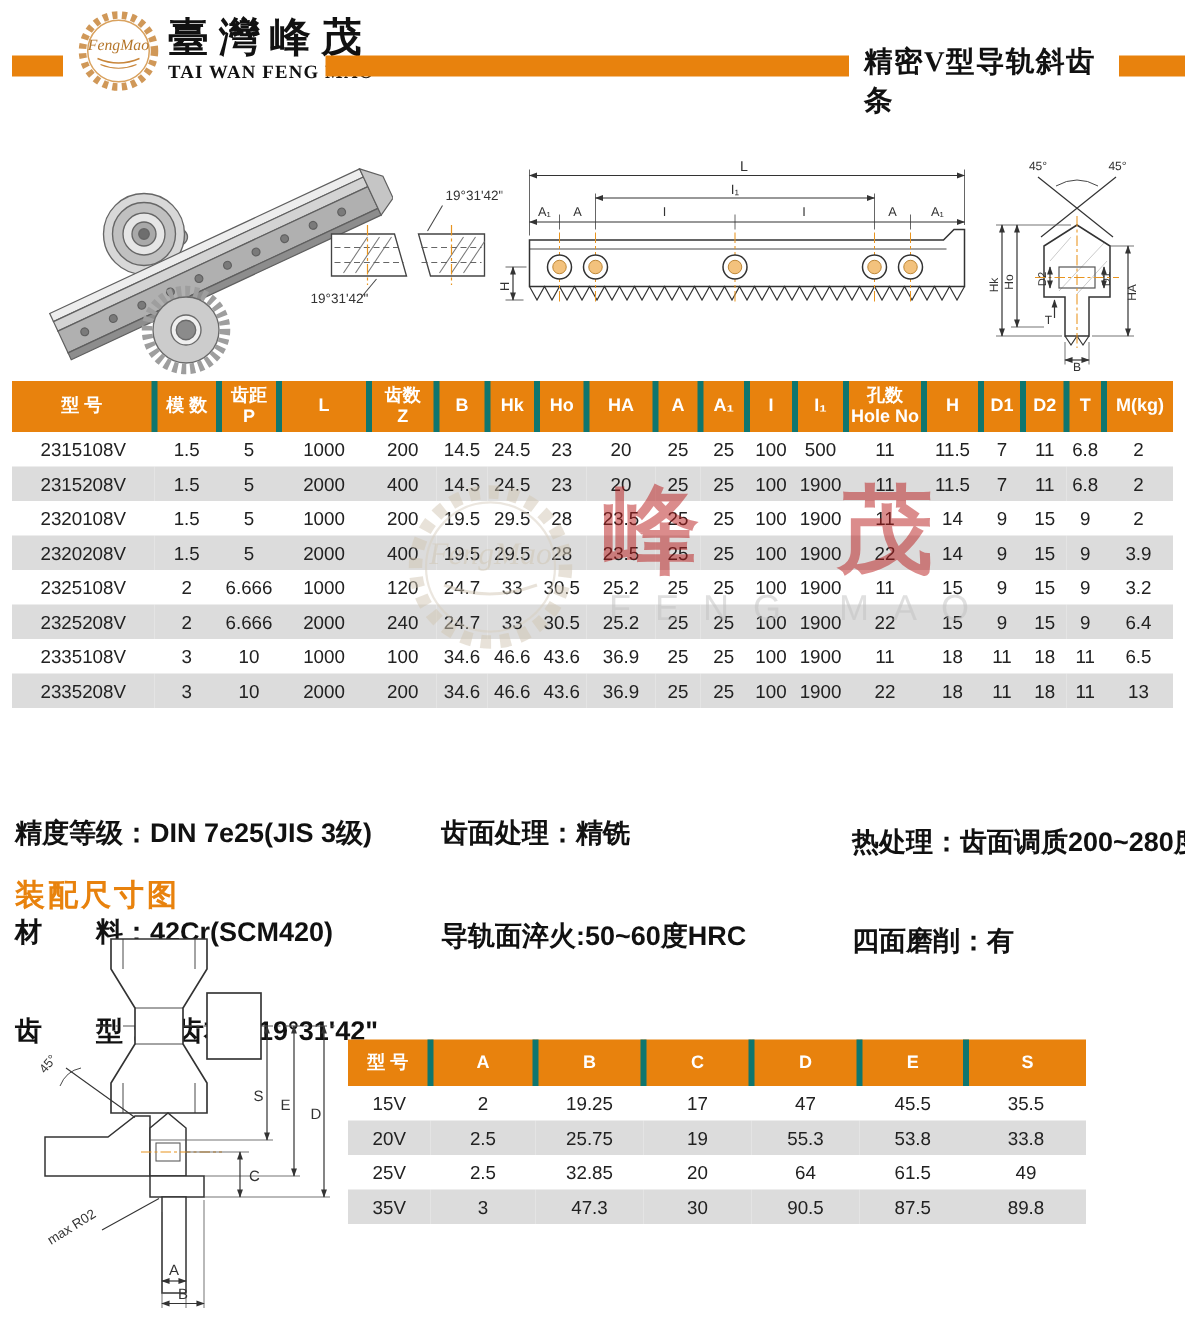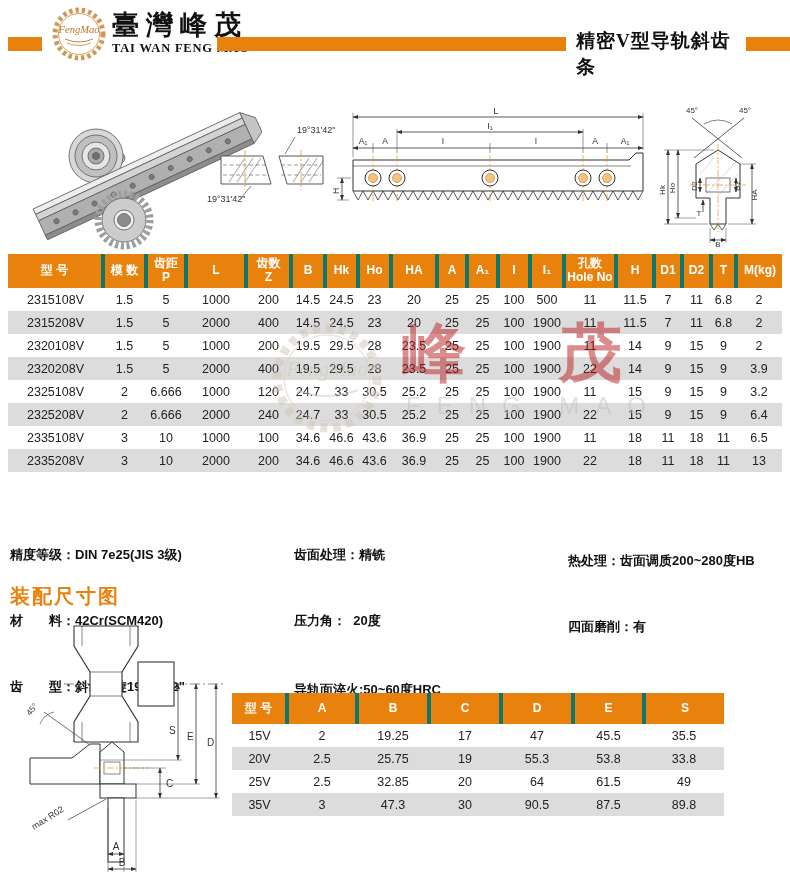--- a/index.html
+++ b/index.html
@@ -35,21 +35,21 @@
   .assy-table{left:232px;top:693px;width:492px;}
   .assy-table th{height:31px;font-size:13px;}
   .assy-table td{height:23px;}
 
   
   .watermark{position:absolute;left:268px;top:318px;display:flex;align-items:flex-start;gap:16px;opacity:.5;pointer-events:none;}
   .wm-text .cn{font-family:"Liberation Serif","DejaVu Serif",serif;font-weight:bold;font-size:64px;letter-spacing:38px;color:#b91c1c;line-height:72px;white-space:nowrap;}
   .wm-text .en{font-size:24px;letter-spacing:16px;color:#c2c2c2;margin-top:2px;padding-left:4px;white-space:nowrap;}
 
   
-  .specs-col{position:absolute;font-size:13px;font-weight:bold;color:#111;line-height:22px;white-space:pre;}
+  .specs-col{position:absolute;font-size:18px;font-weight:bold;color:#111;line-height:22px;white-space:pre;}
   .specs-1{left:10px;top:500px;}
   .specs-2{left:294px;top:500px;}
   .specs-3{left:568px;top:506px;}
   .specs-col div{display:block;}
 
   .section-title{position:absolute;left:10px;top:583px;font-size:20px;font-weight:bold;color:var(--orange);letter-spacing:2px;}
 </style>
 </head>
 <body>
 
@@ -495,21 +495,20 @@
     </div>
   </div>
 
   <div class="specs-col specs-1">
     <div>精度等级：DIN 7e25(JIS 3级)</div>
     <div>材　　料：42Cr(SCM420)</div>
     <div>齿　　型：斜齿右旋19°31'42"</div>
   </div>
   <div class="specs-col specs-2">
     <div>齿面处理：精铣</div>
-    <div>压力角：  20度</div>
     <div style="margin-top:3px">导轨面淬火:50~60度HRC</div>
   </div>
   <div class="specs-col specs-3">
     <div>热处理：齿面调质200~280度HB</div>
     <div>四面磨削：有</div>
   </div>
 
   <div class="section-title">装配尺寸图</div>
 
   <svg class="dwg" style="left:16px;top:612px" width="216" height="264" viewBox="0 0 216 264">

